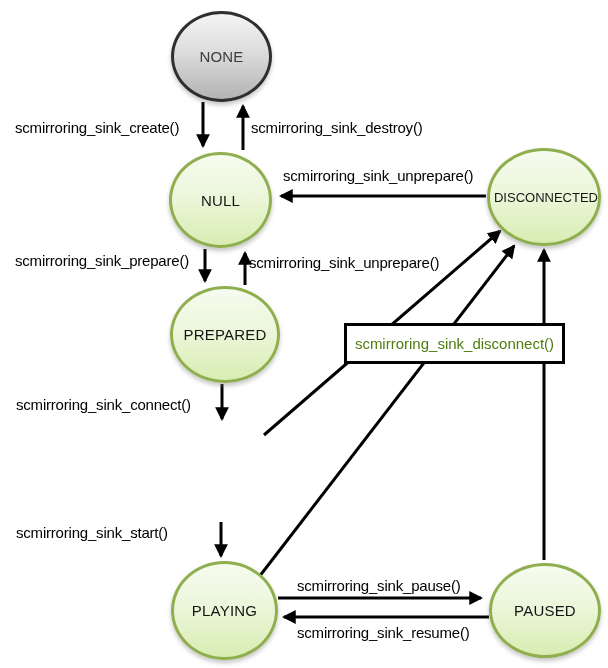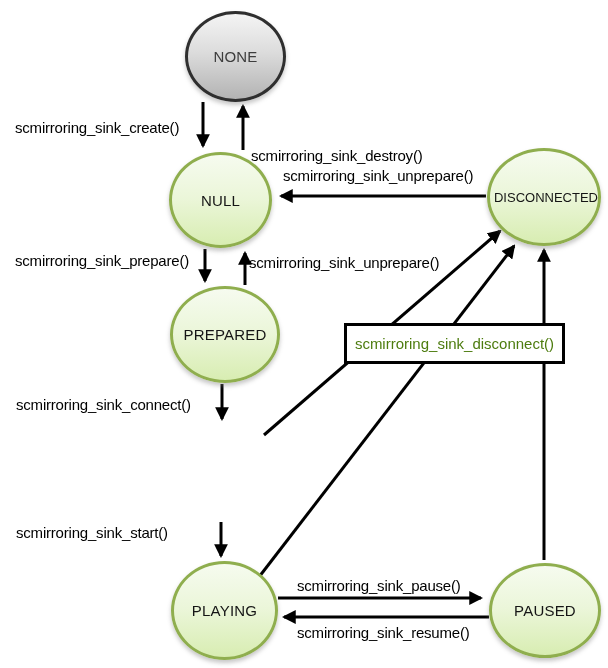--- a/index.html
+++ b/index.html
@@ -88,21 +88,21 @@
       <line x1="264" y1="435" x2="500" y2="231" marker-end="url(#arw)"></line>
       <line x1="259" y1="577" x2="514" y2="246" marker-end="url(#arw)"></line>
       <line x1="544" y1="560" x2="544" y2="250" marker-end="url(#arw)"></line>
     </g>
   </svg>
 
   <div class="disconnect-box">
     <span>scmirroring_sink_disconnect()</span>
   </div>
 
-  <div class="state gray" style="left:185px; top:11px; width:101px; height:91px;">
+  <div class="state gray" style="left:171px; top:11px; width:101px; height:91px;">
     <span>NONE</span>
   </div>
 
   <div class="state green" style="left:169px; top:152px; width:103px; height:96px;">
     <span>NULL</span>
   </div>
 
   <div class="state green" style="left:170px; top:286px; width:110px; height:97px;">
     <span>PREPARED</span>
   </div>
@@ -114,21 +114,21 @@
 
   <div class="state green" style="left:489px; top:563px; width:112px; height:95px;">
     <span>PAUSED</span>
   </div>
 
   <div class="state green small-text" style="left:487px; top:148px; width:114px; height:98px;">
     <span>DISCONNECTED</span>
   </div>
 
   <div class="edge-label" style="left:15px; top:119px;">scmirroring_sink_create()</div>
-  <div class="edge-label" style="left:251px; top:119px;margin-top:28px;">scmirroring_sink_destroy()</div>
+  <div class="edge-label" style="left:251px; top:119px;">scmirroring_sink_destroy()</div>
   <div class="edge-label" style="left:283px; top:167px;">scmirroring_sink_unprepare()</div>
   <div class="edge-label" style="left:15px; top:252px;">scmirroring_sink_prepare()</div>
   <div class="edge-label" style="left:249px; top:254px;">scmirroring_sink_unprepare()</div>
   <div class="edge-label" style="left:16px; top:396px;text-align:right;">scmirroring_sink_connect()</div>
   <div class="edge-label" style="left:16px; top:524px;">scmirroring_sink_start()</div>
   <div class="edge-label" style="left:297px; top:577px;">scmirroring_sink_pause()</div>
   <div class="edge-label" style="left:297px; top:624px;">scmirroring_sink_resume()</div>
 
 </div>
 

